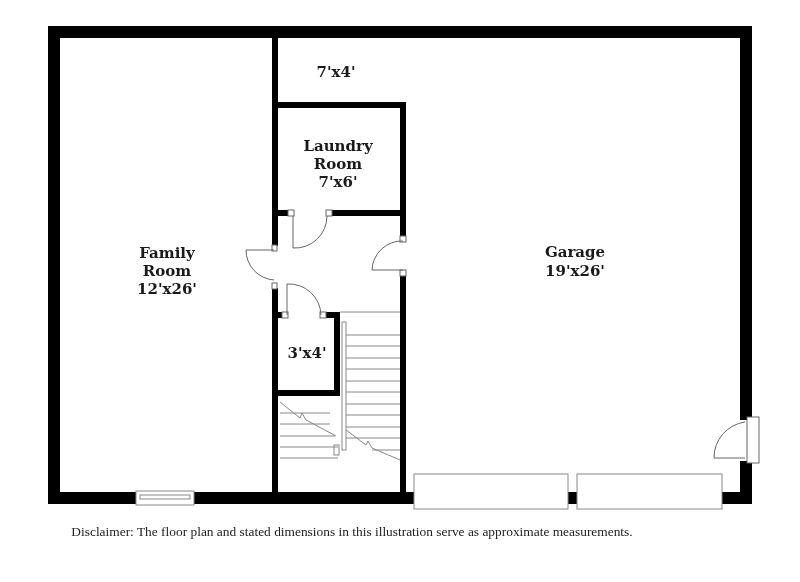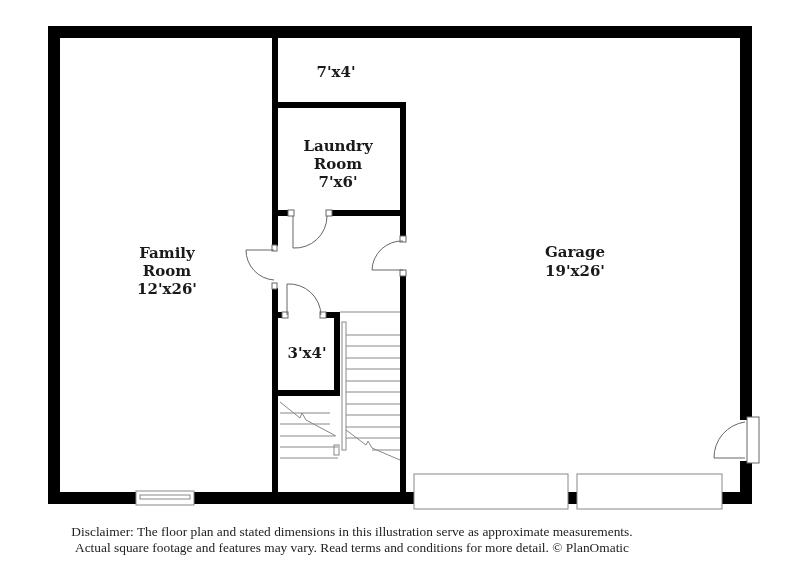--- a/index.html
+++ b/index.html
@@ -113,14 +113,13 @@
 
     <text class="room-label" x="575" y="257" font-size="15">Garage</text>
     <text class="room-label" x="575" y="276" font-size="15">19'x26'</text>
 
     <text class="room-label" x="307" y="358" font-size="15">3'x4'</text>
   </g>
 </svg>
 
 <div id="disclaimer">
   <div>Disclaimer: The floor plan and stated dimensions in this illustration serve as approximate measurements.</div>
-  <div>Actual square footage and features may vary. Read terms and conditions for more detail. © PlanOmatic</div>
 </div>
 
 </body></html>

